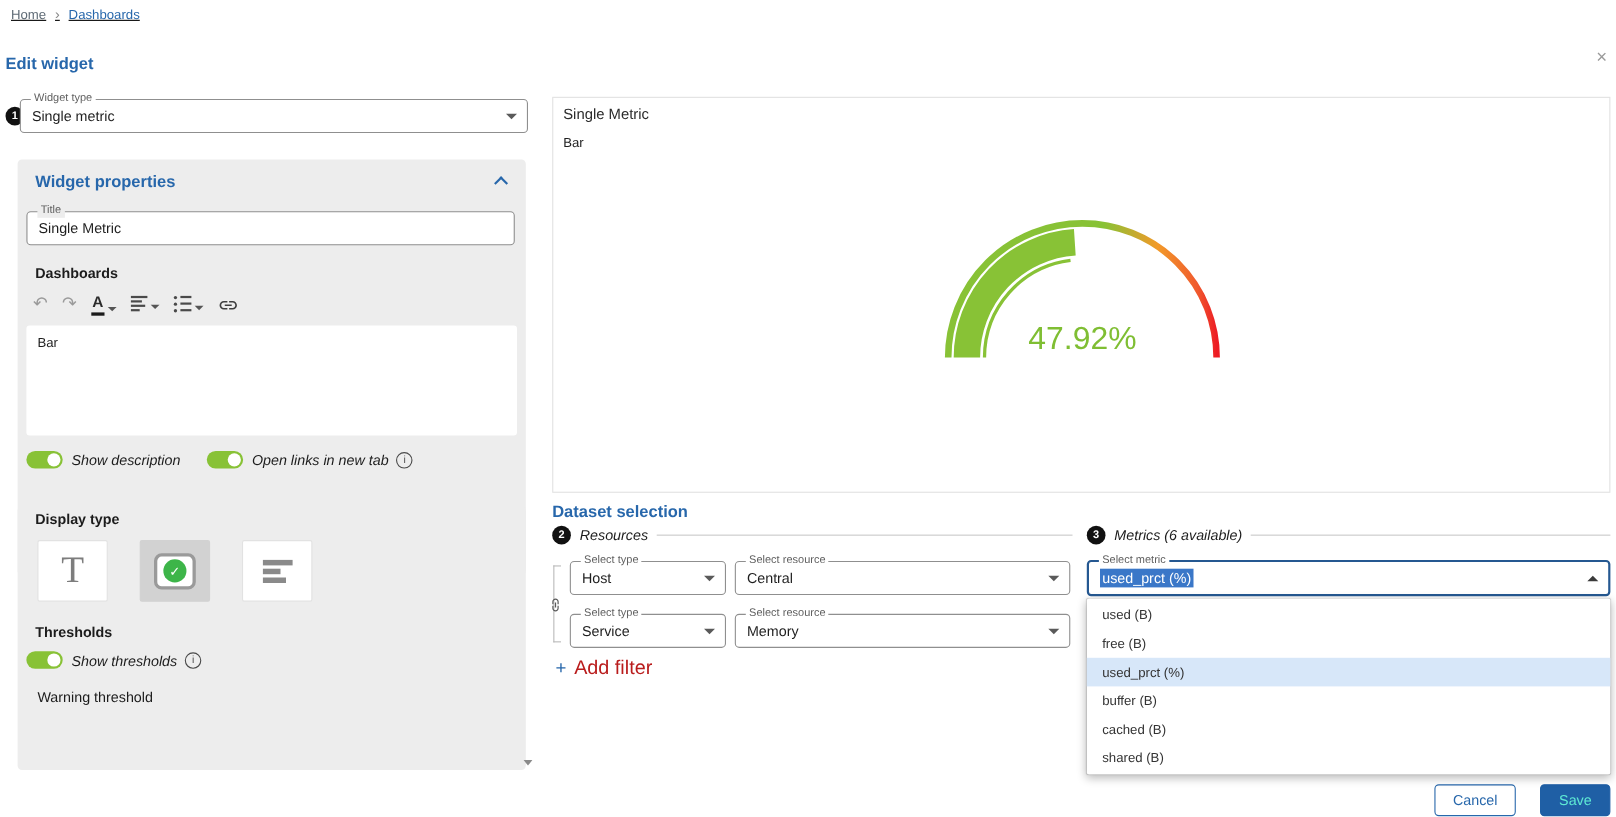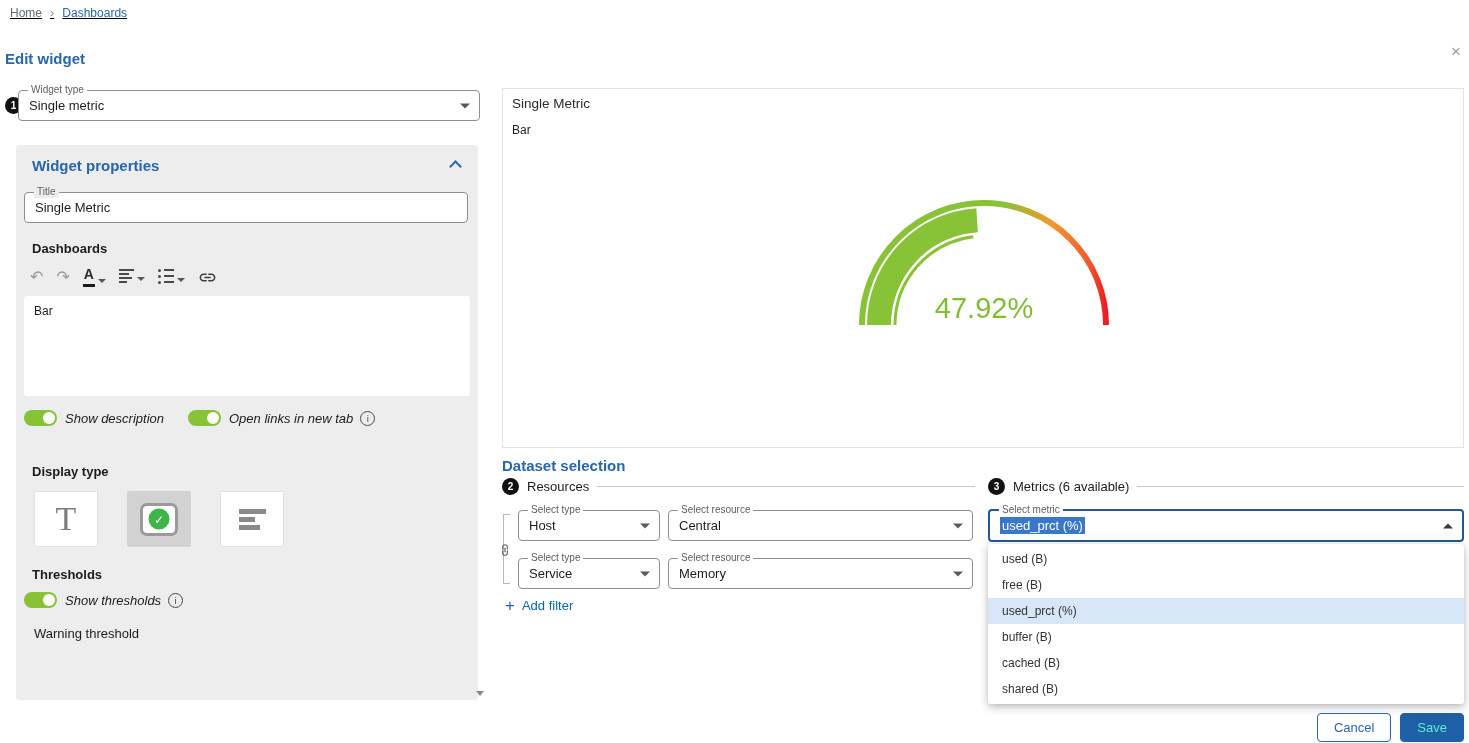--- a/index.html
+++ b/index.html
@@ -96,48 +96,48 @@
   .pv-title { position:absolute; left:9px; top:7px; font-size:13.5px; color:#2b2b2b; }
   .pv-desc { position:absolute; left:9px; top:34px; font-size:12px; color:#1e1e1e; }
   .gauge-svg { position:absolute; left:328px; top:98px; }
   .gauge-value { position:absolute; left:481px; top:203px; transform:translateX(-50%); font-size:29px; color:#7fbe33; }
 
   
   .dataset-title { position:absolute; left:502px; top:457px; font-size:15px; font-weight:bold; color:#2767ab; }
   .sec-h { position:absolute; display:flex; align-items:center; gap:8px; height:18px; }
   .sec-h.resources { left:502px; top:477px; width:473px; }
   .sec-h.metrics { left:988px; top:477px; width:476px; }
-  .sec-label { font-size:13px; color:#1c1c1c; white-space:nowrap; }
+  .sec-label { font-size:13px; color:#1c1c1c; white-space:nowrap;font-style:italic; }
   .sec-rule { flex:1; height:1px; background:#c9c9c9; }
 
   .row-bracket { position:absolute; left:503px; top:514px; width:7px; height:70px;
                  border-left:1px solid #b9b9b9; border-top:1px solid #b9b9b9; border-bottom:1px solid #b9b9b9; }
   .rows-link-ic { position:absolute; left:497px; top:542px; width:16px; height:16px; display:flex; align-items:center; justify-content:center;
                   transform:rotate(90deg); }
 
   .f-type-1 { left:518px; top:510px; width:142px; }
   .f-res-1  { left:668px; top:510px; width:305px; }
   .f-type-2 { left:518px; top:558px; width:142px; }
   .f-res-2  { left:668px; top:558px; width:305px; }
 
   .add-filter { position:absolute; left:505px; top:597px; display:flex; align-items:center; gap:7px; cursor:pointer; }
   .plus-ic { color:#2767ab; font-size:17px; line-height:1; font-weight:normal; }
-  .add-filter-label { color:#0369a1; font-size:13px; }
+  .add-filter-label { color:#b91c1c; font-size:18px; }
 
   .metric-field { left:988px; top:509px; width:476px; height:33px; border:2px solid #255891; }
   .metric-field .val { padding-top:7px; }
   .hl { background:#3a77c8; color:#fff; padding:1px 2px; }
 
   .dropdown { position:absolute; left:988px; top:544px; width:476px; background:#fff; border-radius:2px;
               box-shadow:0 3px 9px rgba(0,0,0,0.28), 0 0 1px rgba(0,0,0,0.2); z-index:5; padding:2px 0; }
   .opt { height:26px; line-height:26px; padding-left:14px; font-size:12px; color:#333; cursor:pointer; white-space:nowrap; }
   .opt.selected { background:#d7e7f9; }
 
   
-  .btn-row { position:absolute; right:5px; top:713px; display:flex; gap:9px; }
+  .btn-row { position:absolute; right:5px; top:713px; display:flex; gap:22px; }
   .btn { font-size:13px; border-radius:4px; padding:6px 16px; cursor:pointer; font-family:"Liberation Sans", sans-serif; }
   .btn-cancel { background:#fff; border:1px solid #2767ab; color:#2767ab; }
   .btn-save { background:#1f5fa5; border:1px solid #1f5fa5; color:#5eead4; }
 </style>
 </head>
 <body>
 
 <div class="screen">
 
   <div class="breadcrumb">

